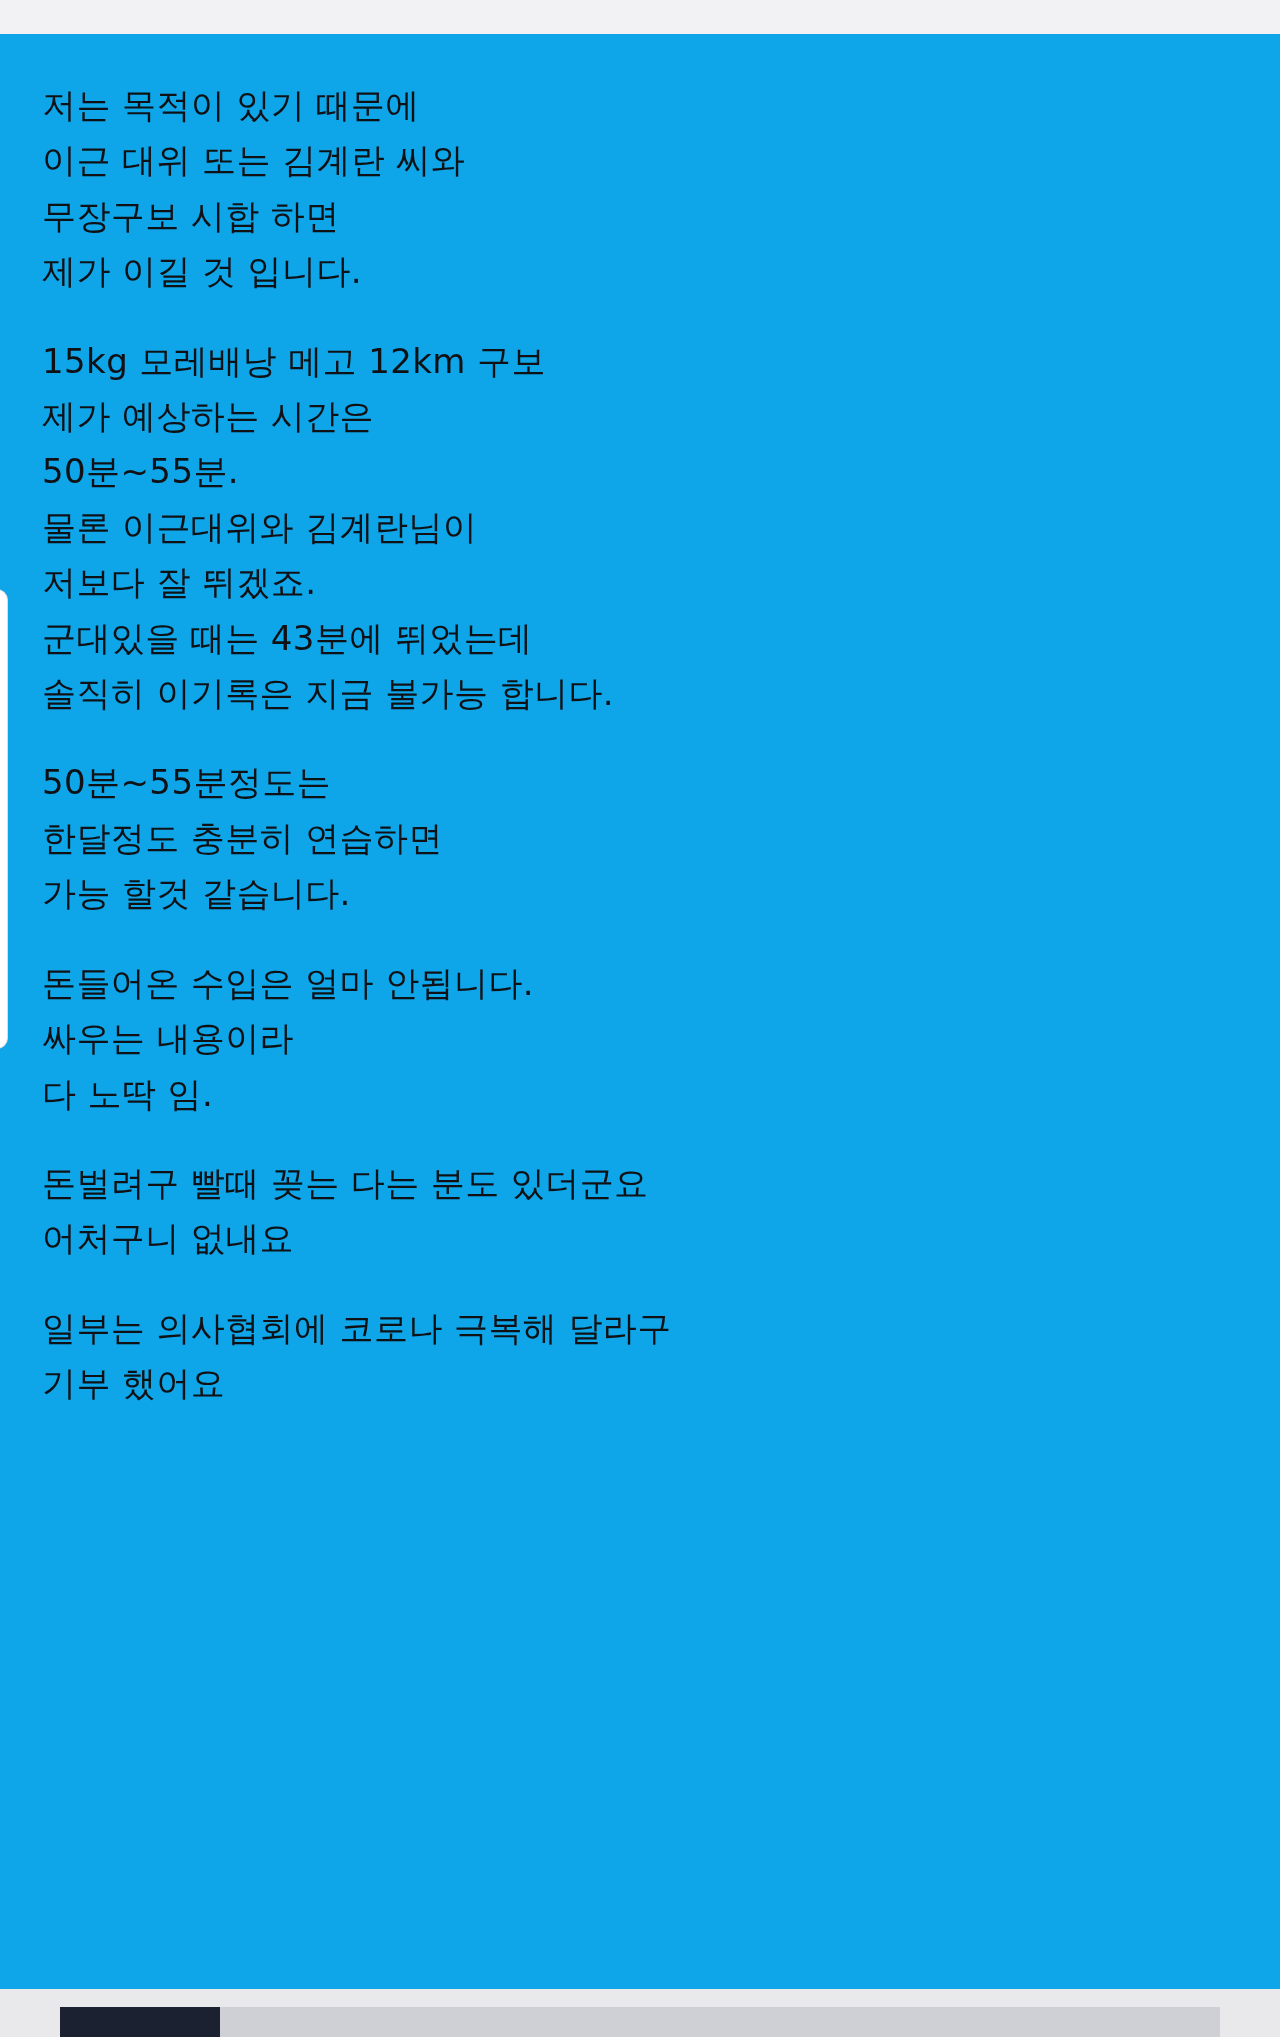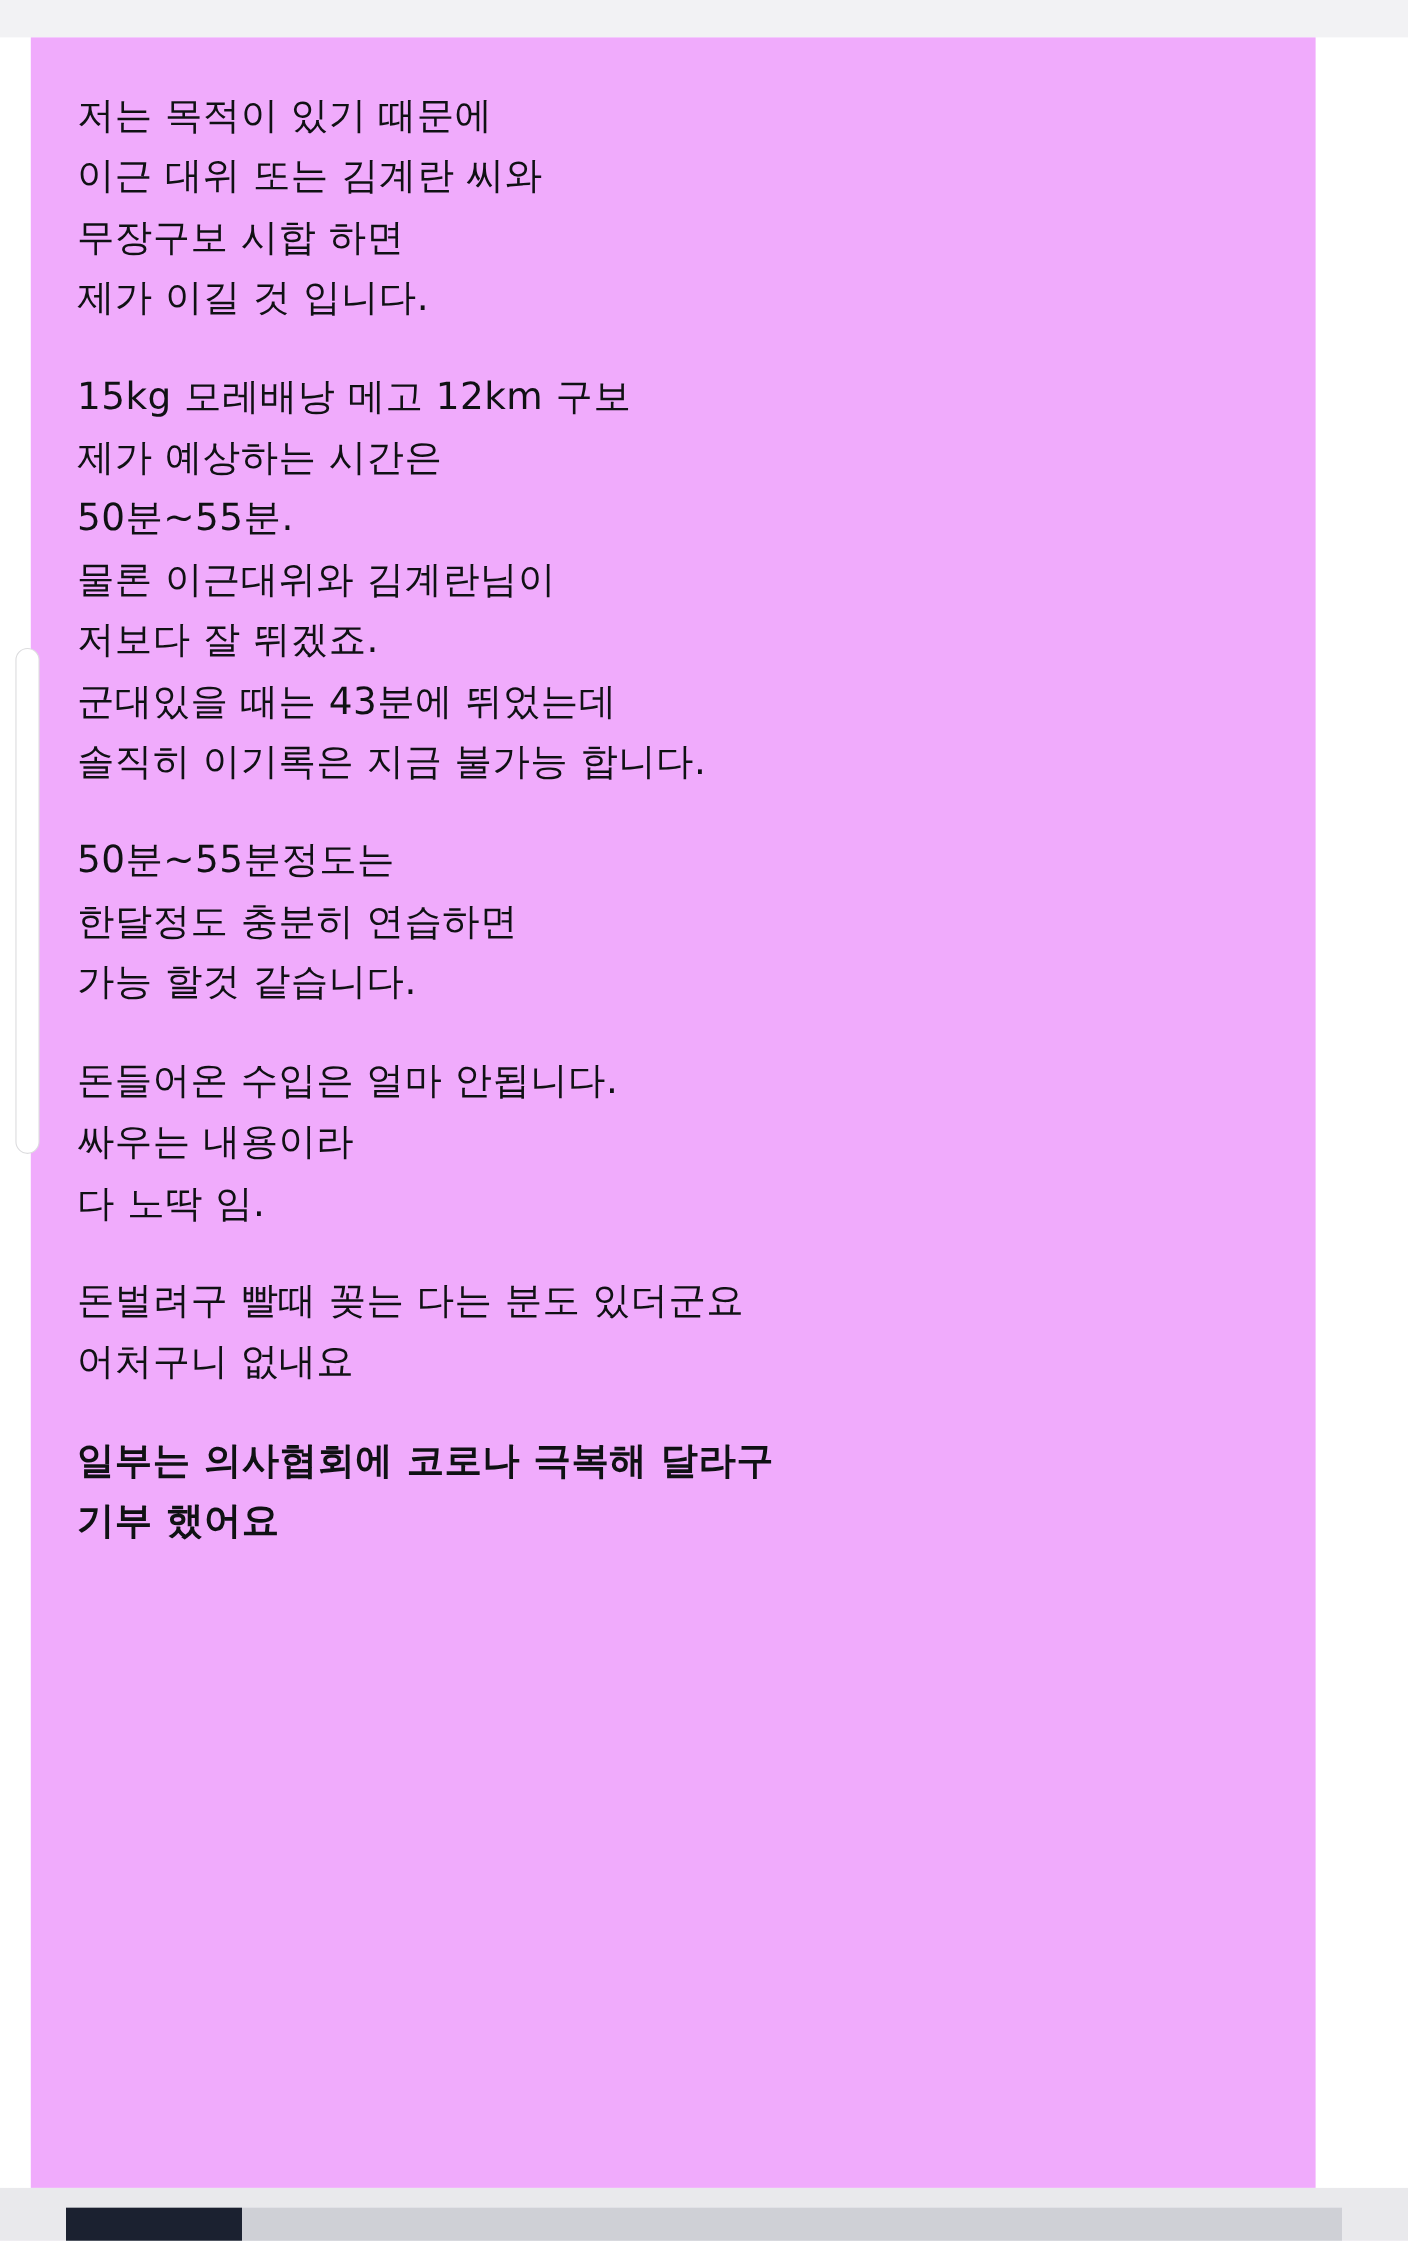--- a/index.html
+++ b/index.html
@@ -22,24 +22,23 @@
     width: 1280px;
     height: 34px;
     background: #f2f2f4;
   }
 
   
   .sheet {
     position: absolute;
     top: 34px;
     left: 0;
-    width: 1168px;
+    width: 1280px;
     height: 1955px;
-    background: #f0abfc;
-    margin-left: 28px;
+    background: #0ea5e9;
   }
 
   
   .left-card-edge {
     position: absolute;
     left: -14px;
     top: 555px;
     width: 22px;
     height: 460px;
     border: 1px solid #dcdcde;
@@ -59,21 +58,21 @@
     line-height: 1.63;
     letter-spacing: 0.4px;
     font-weight: 400;
     white-space: pre-wrap;
   }
 
   .para {
     margin: 0 0 34px 0;
     white-space: pre-wrap;
   }
-  .para:last-child { margin-bottom: 0; font-weight: bold; }
+  .para:last-child { margin-bottom: 0; }
 
   .line {
     display: block;
     white-space: pre;
   }
 
   
   .bottom-bar {
     position: absolute;
     left: 0;

